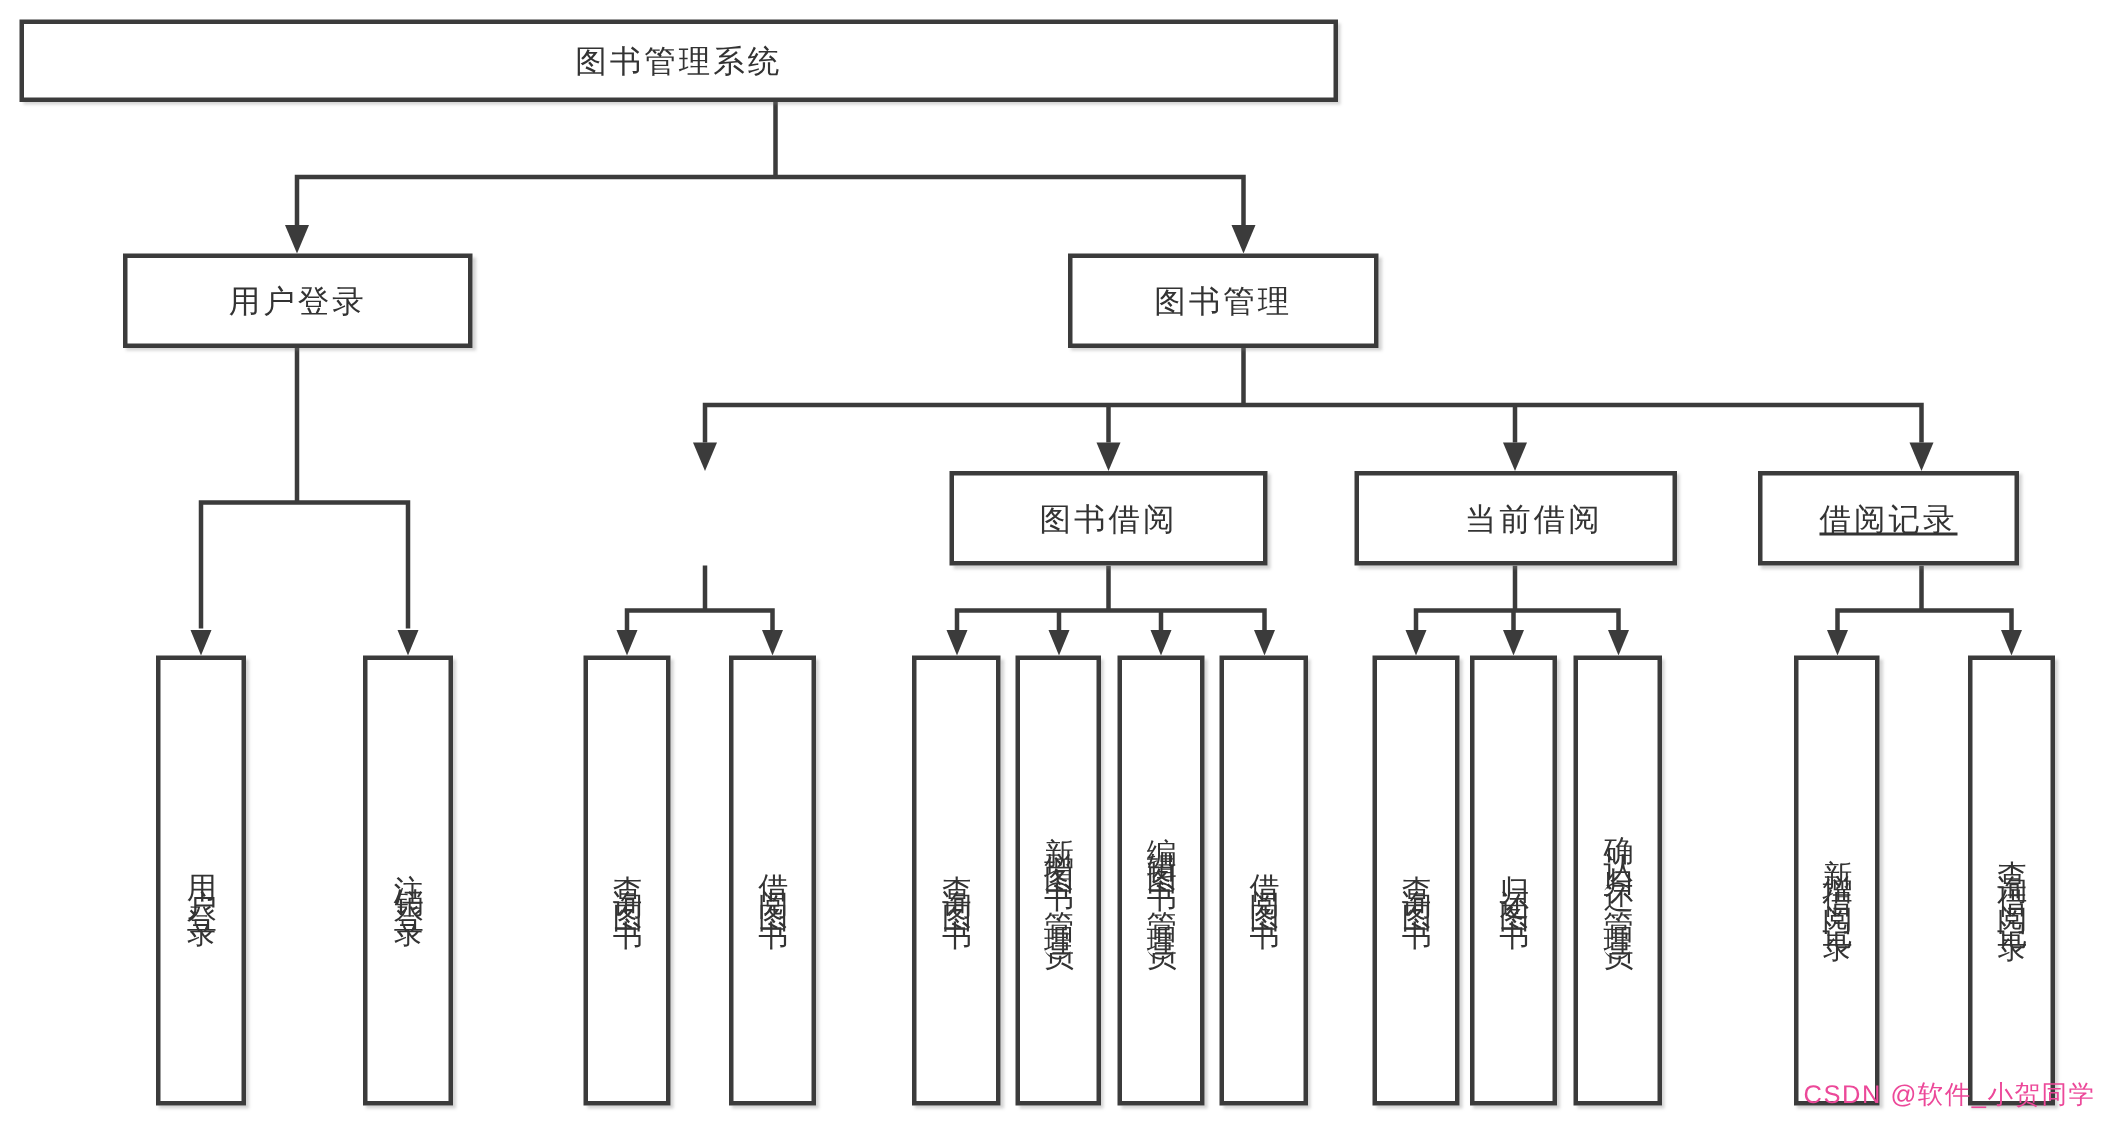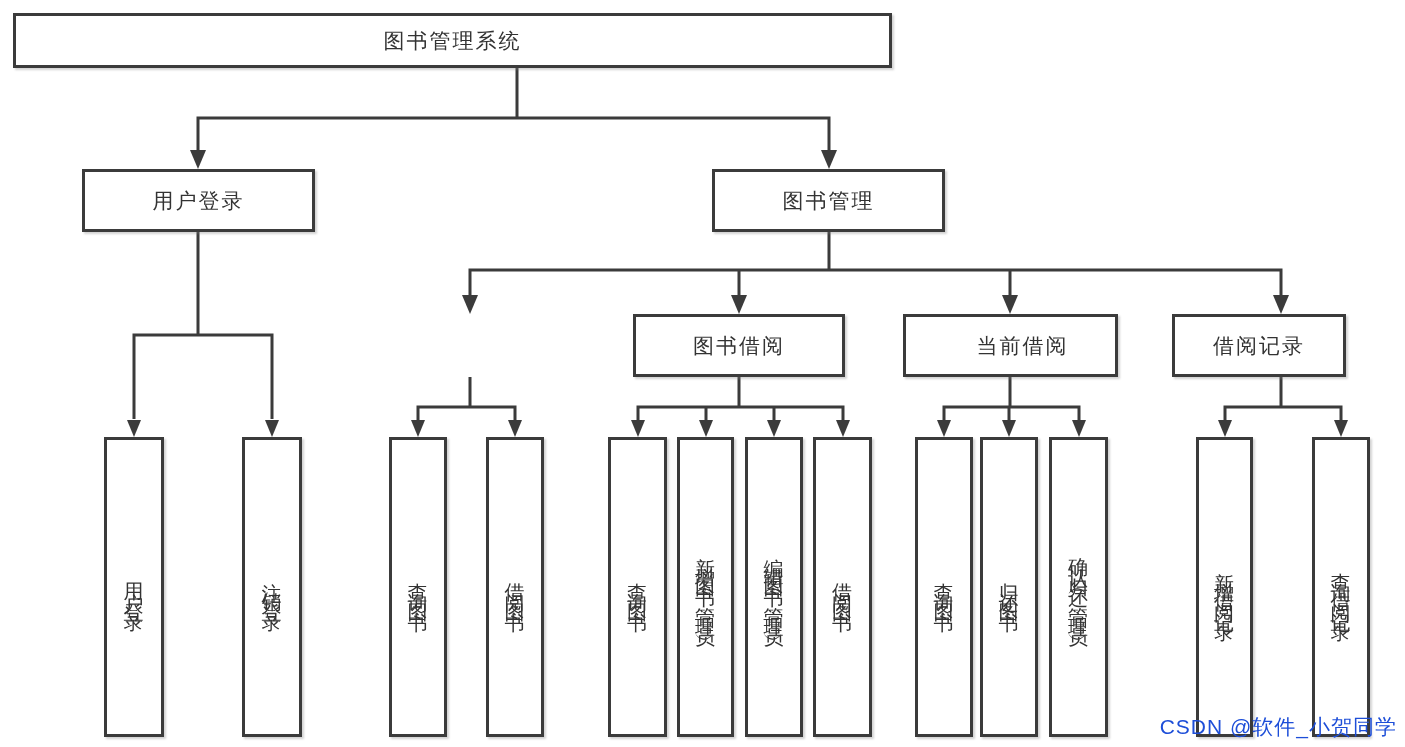--- a/index.html
+++ b/index.html
@@ -30,44 +30,44 @@
     writing-mode:vertical-rl;
     text-orientation:mixed;
     font-size:20px;
     letter-spacing:10px;
     line-height:1;
     color:#333333;
   }
   
   #n-root   {left:13px;  top:13px;  width:879px;height:55px;}
   #n-login  {left:82px;  top:169px; width:233px; height:63px;}
-  #n-mgmt   {left:712px; top:169px; width:233px; height:63px;}
+  #n-mgmt   {left:712px; top:169px; width:207px; height:63px;}
   #n-newbook{left:363px; top:314px; width:215px; height:63px;}
   #n-borrow {left:633px; top:314px; width:212px; height:63px;}
   #n-current{left:903px; top:314px; width:215px; height:63px;padding-left:24px;}
-  #n-records{left:1172px;top:314px; width:174px; height:63px;}
+  #n-records{left:1172px;top:314px; width:174px; height:63px;text-decoration:underline;}
   .leaf{top:437px;height:300px;}
   #n-login-leaf {left:104px; width:60px;}
   #n-logout     {left:242px; width:60px;}
   #n-nb-query   {left:389px; width:58px;}
   #n-nb-borrow  {left:486px; width:58px;}
   #n-bw-query   {left:608px; width:59px;}
   #n-bw-add     {left:677px; width:57px;}
   #n-bw-edit    {left:745px; width:58px;}
   #n-bw-borrow  {left:813px; width:59px;}
   #n-cu-query   {left:915px; width:58px;}
   #n-cu-return  {left:980px; width:58px;}
   #n-cu-confirm {left:1049px;width:59px;}
   #n-rec-add    {left:1196px;width:57px;}
   #n-rec-query  {left:1312px;width:58px;}
   #watermark{
     position:absolute;
     right:8px;bottom:6px;
-    font-size:21px;
-    color:#1d4ed8;
+    font-size:17px;
+    color:#ec4899;
     letter-spacing:1px;
     white-space:nowrap;
   }
 </style>
 </head>
 <body>
 
 <div id="canvas">
 
   <svg id="wires" viewBox="0 0 1405 747" xmlns="http://www.w3.org/2000/svg">

